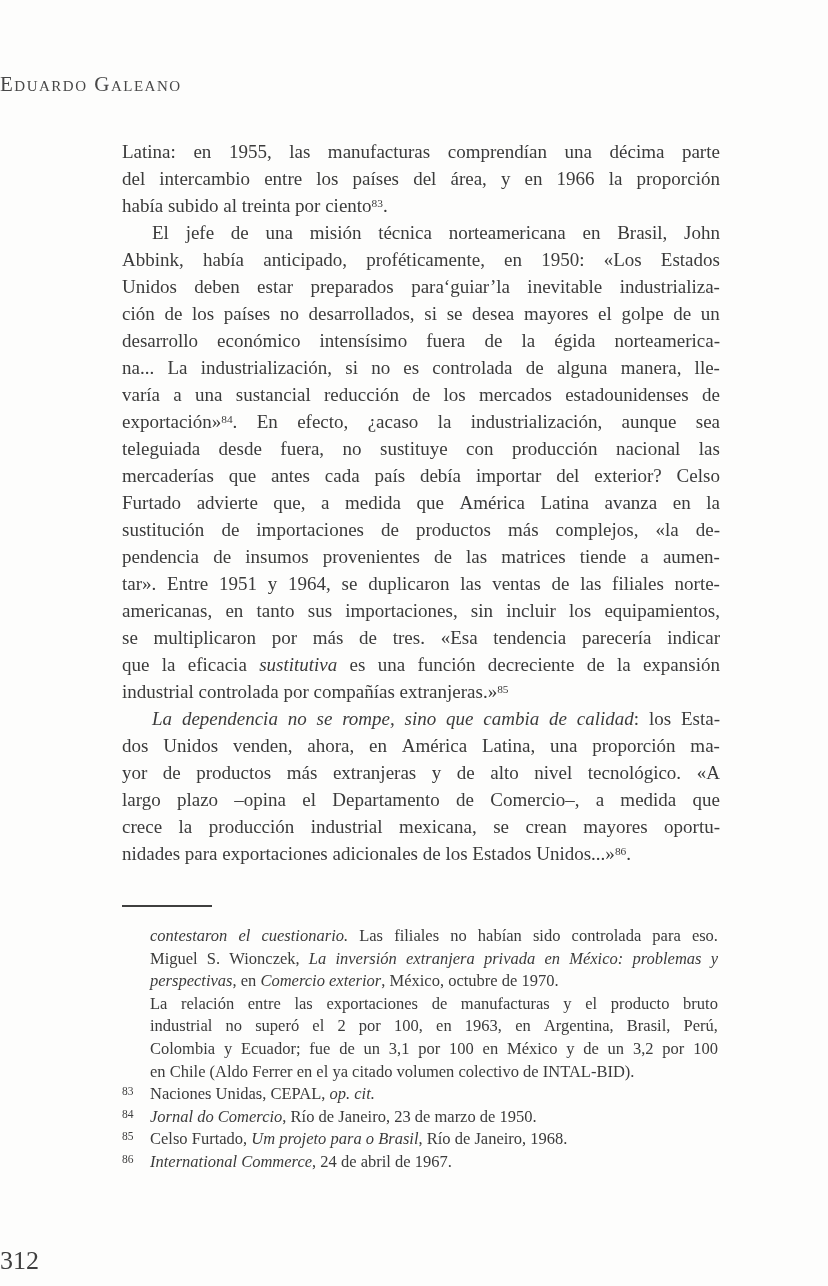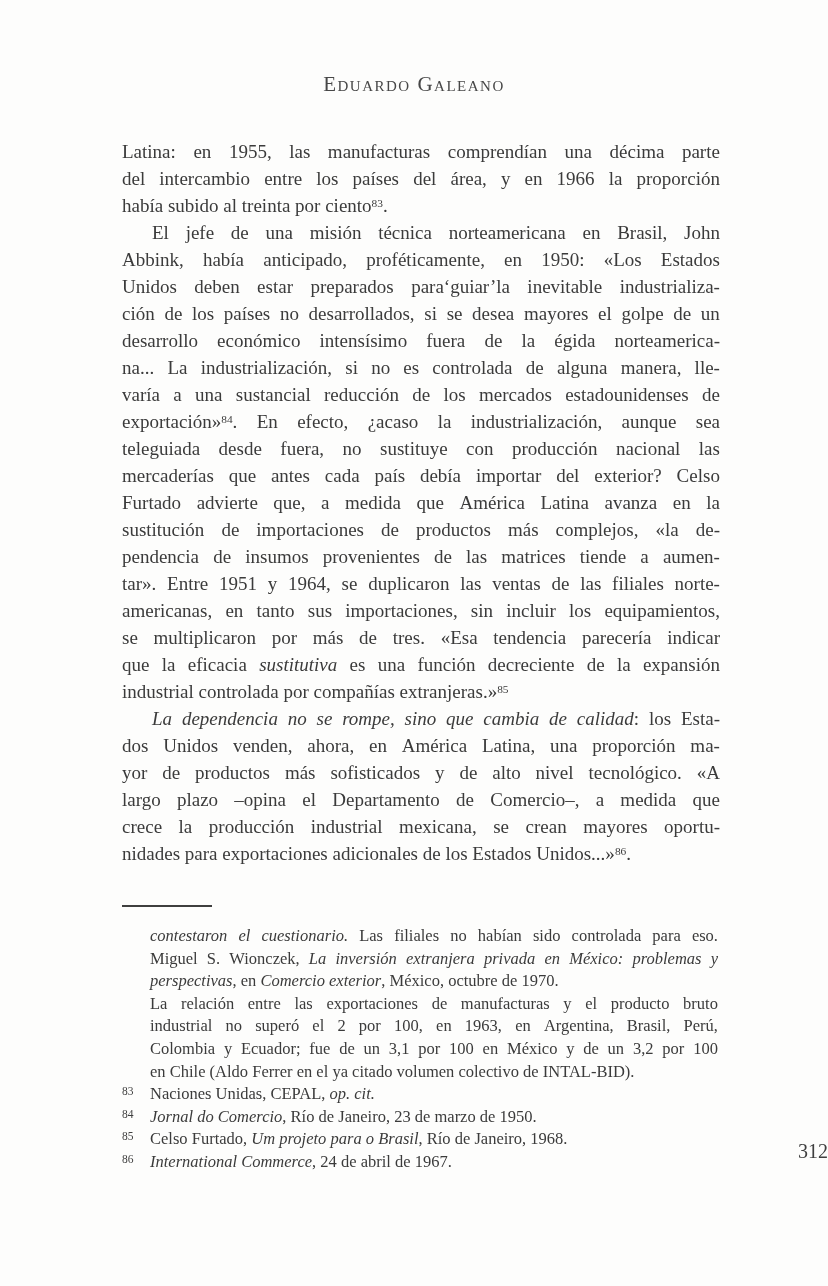--- a/index.html
+++ b/index.html
@@ -6,21 +6,20 @@
   .page {
     position:relative;
     width:828px; height:1286px;
     background:#fdfdfc;
     color:#3b3b3b;
     font-family:"Liberation Serif", serif;
     overflow:hidden;
   }
   .running-head {
     position:absolute; top:72px; left:0; right:0;
-    text-align:center;
     font-variant:small-caps;
     font-size:21px;
     letter-spacing:1.5px;
     color:#474747;
   }
   .body-text {
     position:absolute; top:138px; left:122px; width:598px;
   }
   .line {
     font-size:19px;
@@ -50,23 +49,23 @@
     font-size:11.5px; color:#3f3f3f;
   }
   .fn-line {
     font-size:16.5px;
     line-height:22.6px;
     height:22.6px;
     white-space:pre;
   }
   .fn-line.just { white-space:normal;align-items:flex-end; }
   .page-number {
-    position:absolute; top:1140px; left:0; right:0;
-    text-align:right;
-    font-size:20px;
+    position:absolute; top:1246px; left:0; right:0;
+    text-align:left;
+    font-size:26px;
     color:#3f3f3f;
   }
 </style>
 </head>
 <body>
 
 <div class="page">
   <div class="running-head">Eduardo Galeano</div>
   <div class="body-text">
       <div class="line just">
@@ -322,21 +321,21 @@
         <span class="word"><span>Latina,</span></span>
         <span class="word"><span>una</span></span>
         <span class="word"><span>proporción</span></span>
         <span class="word"><span>ma-</span></span>
       </div>
       <div class="line just">
         <span class="word"><span>yor</span></span>
         <span class="word"><span>de</span></span>
         <span class="word"><span>productos</span></span>
         <span class="word"><span>más</span></span>
-        <span class="word"><span>sofisticados</span></span>
+        <span class="word"><span>extranjeras</span></span>
         <span class="word"><span>y</span></span>
         <span class="word"><span>de</span></span>
         <span class="word"><span>alto</span></span>
         <span class="word"><span>nivel</span></span>
         <span class="word"><span>tecnológico.</span></span>
         <span class="word"><span>«A</span></span>
       </div>
       <div class="line just">
         <span class="word"><span>largo</span></span>
         <span class="word"><span>plazo</span></span>

